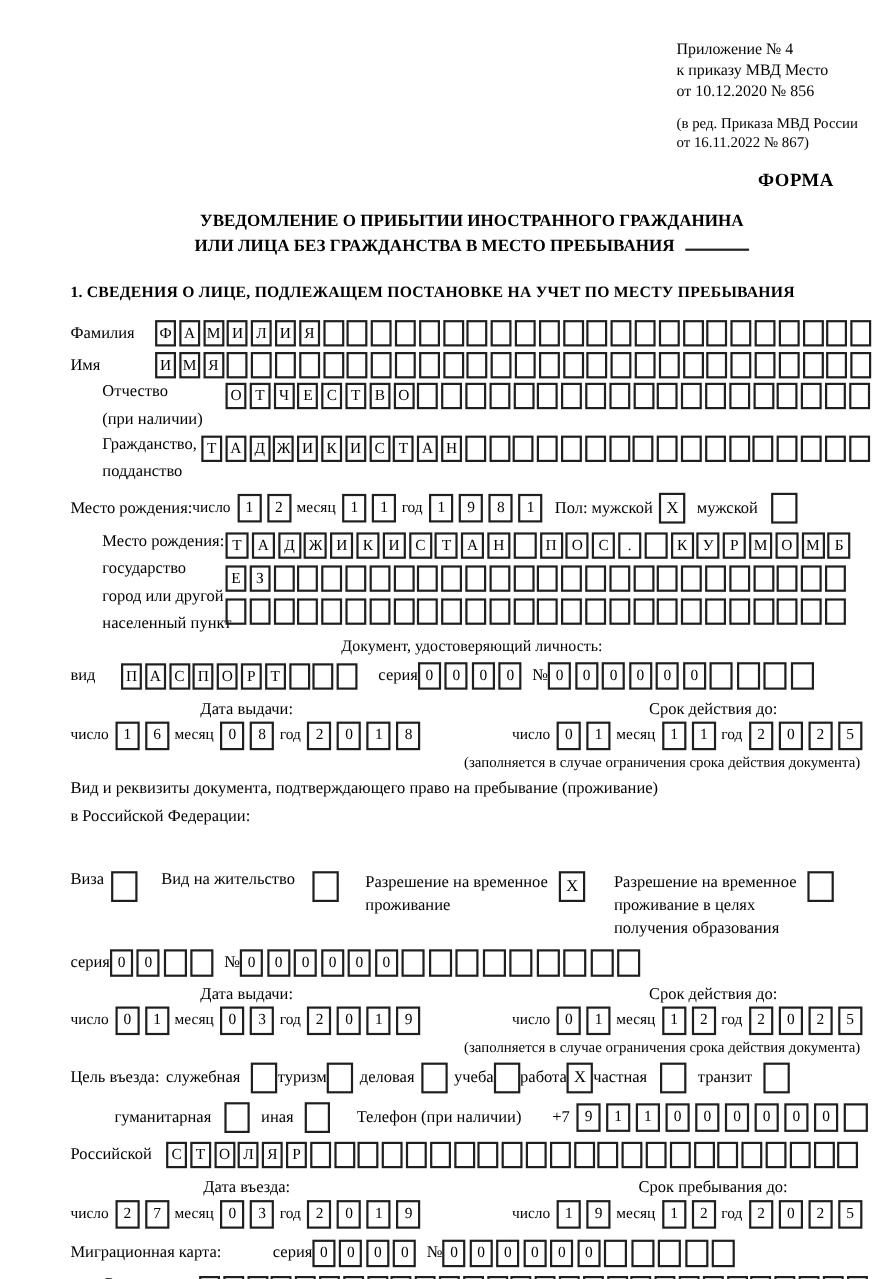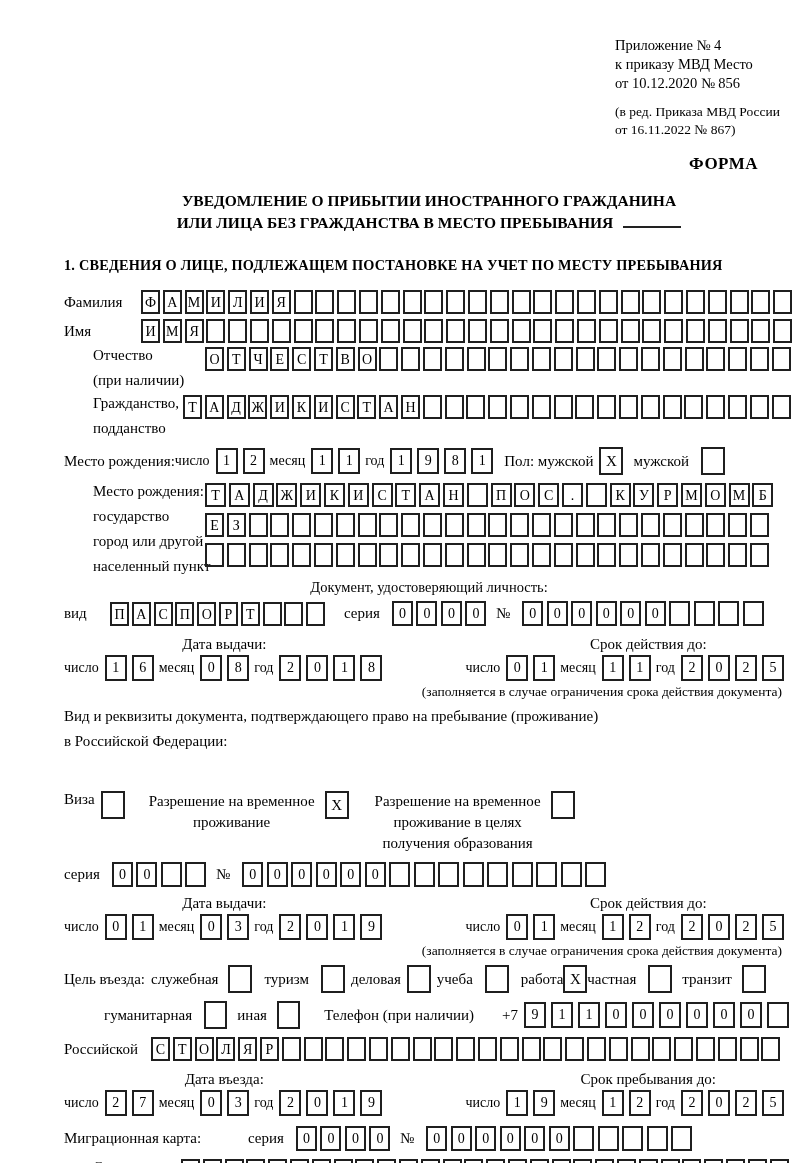--- a/index.html
+++ b/index.html
@@ -26,31 +26,31 @@
   .cbox{display:inline-block;box-sizing:border-box;width:24px;height:28px;border:2px solid #1f1f1f;
         text-align:center;font-size:15px;line-height:25px;vertical-align:top;}
   .lblcol div{font-size:15px;margin-left:29px;}
   .dates{display:flex;white-space:nowrap;align-items:center;}
   .dhalf{display:flex;align-items:center;}
   .dlabels{display:flex;font-size:15px;}
   .dlab-l{width:330px;text-align:center;}
   .dlab-r{margin-left:118px;text-align:center;width:300px;}
   .note-r{margin-top:3px;text-align:right;padding-right:12px;font-size:13.5px;}
   .opt{display:flex;align-items:flex-start;margin-top:36px;}
-  .optlines{text-align:center;font-size:15px;line-height:21px;}
+  .optlines{font-size:15px;line-height:21px;}
   .mt2{margin-top:2px}.mt4{margin-top:4px}.mt5{margin-top:5px}.mt6{margin-top:6px}
   .mt8{margin-top:8px}.mt10{margin-top:10px}.mt16{margin-top:16px}
   .ctr{text-align:center;}
   .b{font-weight:normal;}
   .w77{width:77px;flex:none;}
   .w141{width:141px;flex:none;}
   .w119{width:119px;flex:none;}
   .w87{width:87px;flex:none;}
   .w117{width:117px;flex:none;}
-  .ml6{margin-left:6px}.ml8{margin-left:12px}.ml10{margin-left:10px}.ml12{margin-left:12px}.ml16{margin-left:16px}
+  .ml6{margin-left:6px}.ml8{margin-left:0}.ml10{margin-left:10px}.ml12{margin-left:12px}.ml16{margin-left:16px}
   .dw{margin:0 6px 0 0;font-size:14px;}
 </style>
 </head>
 <body>
 
 <div class="page">
 
   <div class="hdr">
     <div>Приложение № 4</div>
     <div>к приказу МВД Место</div>
@@ -159,20 +159,24 @@
   </div>
   <div class="note-r">(заполняется в случае ограничения срока действия документа)</div>
 
   <div class="lbl mt8">Вид и реквизиты документа, подтверждающего право на пребывание (проживание)</div>
   <div class="lbl mt8">в Российской Федерации:</div>
 
   <div class="row top mt5">
     <span class="opt">
       <span class="lbl">Виза</span>
       <span class="cbox ml6"></span>
+    </span>
+    <span class="opt" style="margin-left:22px">
+      <span class="lbl">Вид на жительство</span>
+      <span class="cbox ml16"></span>
     </span>
     <span class="opt" style="margin-left:24px">
       <span class="optlines">
         <div>Разрешение на временное</div>
         <div>проживание</div>
       </span>
       <span class="cbox ml10">X</span>
     </span>
     <span class="opt" style="margin-left:26px">
       <span class="optlines">

